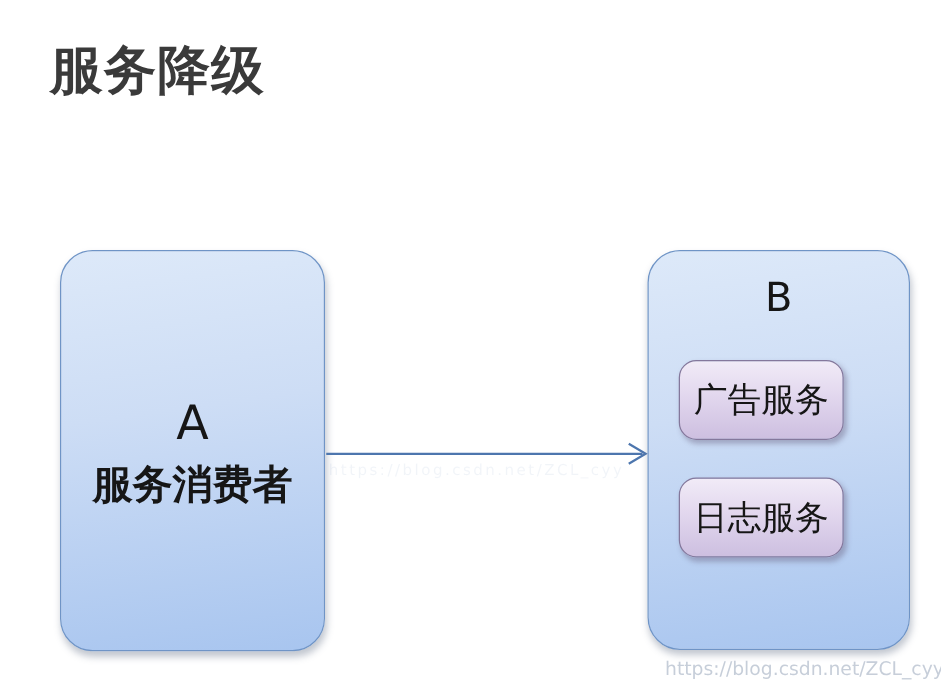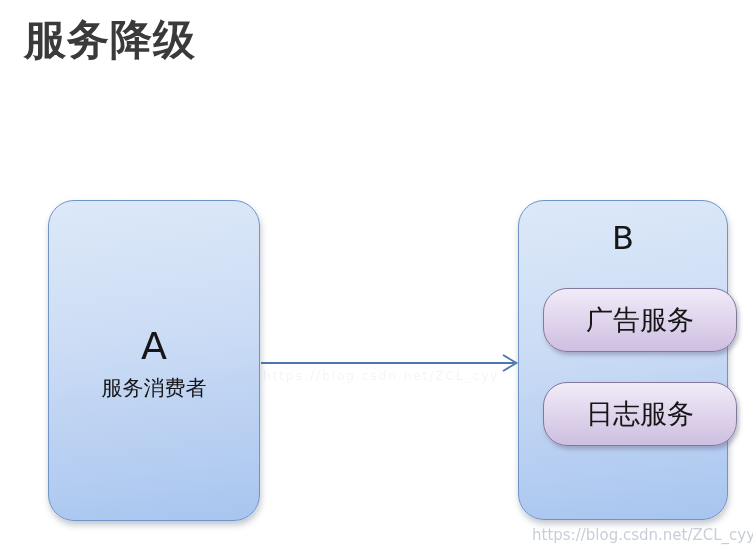--- a/index.html
+++ b/index.html
@@ -12,21 +12,21 @@
     position: relative;
     width: 753px;
     height: 552px;
     background: #ffffff;
     overflow: hidden;
   }
   .title {
     position: absolute;
     left: 24px;
     top: 12px;
-    margin: 0;
+    margin: 16px;
     font-size: 42px;
     font-weight: bold;
     letter-spacing: 1px;
     color: var(--title-text, #3a3a3a);
   }
   .bigbox {
     position: absolute;
     box-sizing: border-box;
     border: 1.5px solid var(--box-border-blue, #6f94c6);
     border-radius: 26px;
@@ -46,46 +46,47 @@
     align-items: center;
     justify-content: center;
     padding-top: 6px;
   }
   .box-id {
     font-size: 38px;
     color: var(--label-text, #161616);
     line-height: 1.15;
   }
   .consumer-label {
-    font-size: 21px;
+    font-size: 32px;
     color: var(--label-text, #161616);
     margin-top: 6px;
+    font-weight: bold;
   }
   .provider {
     left: 518px;
     top: 200px;
     width: 210px;
     height: 320px;
   }
   .provider-id {
     position: absolute;
     top: 18px;
     left: 0;
     width: 100%;
     text-align: center;
     font-size: 32px;
     color: var(--label-text, #161616);
   }
   .service {
     position: absolute;
     left: 24px;
-    width: 194px;
+    width: 132px;
     height: 64px;
     box-sizing: border-box;
-    border-radius: 24px;
+    border-radius: 14px;
     display: flex;
     align-items: center;
     justify-content: center;
     font-size: 27px;
     color: var(--label-text, #161616);
     box-shadow: 2px 3px 4px rgba(110, 105, 135, 0.45);
   }
   .svc-purple {
     border: 1.5px solid var(--service-border-purple, #84789c);
     background: linear-gradient(180deg,

